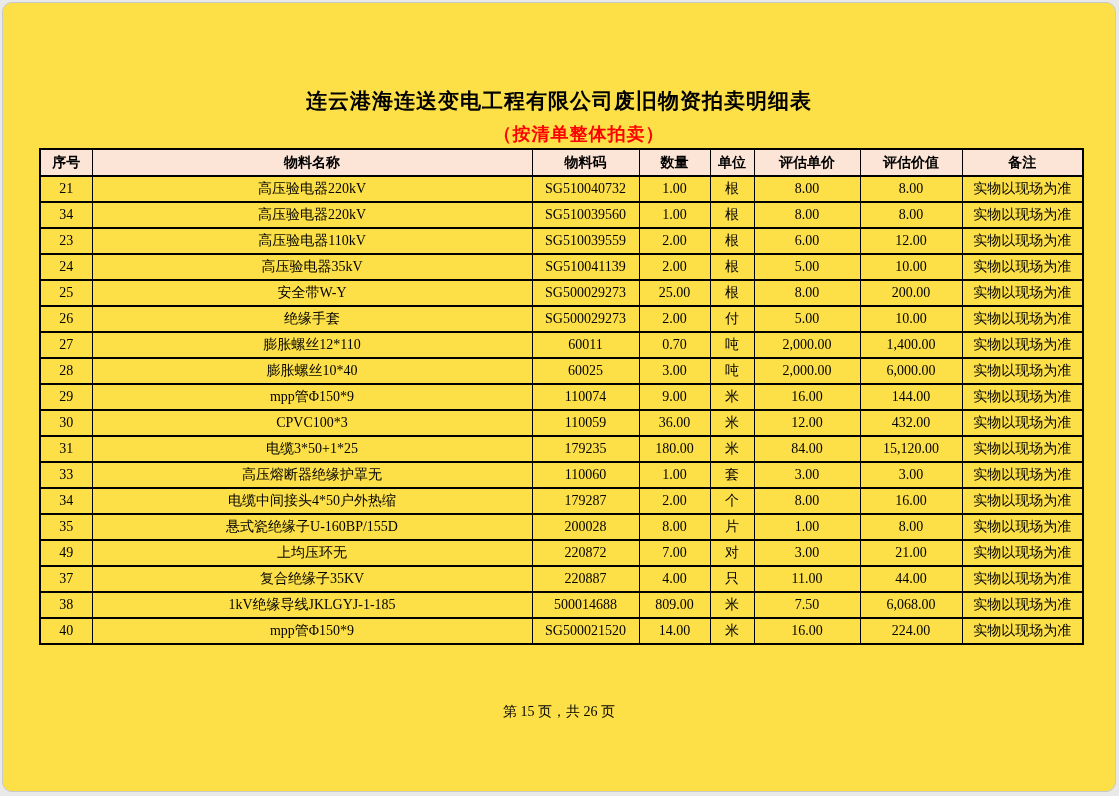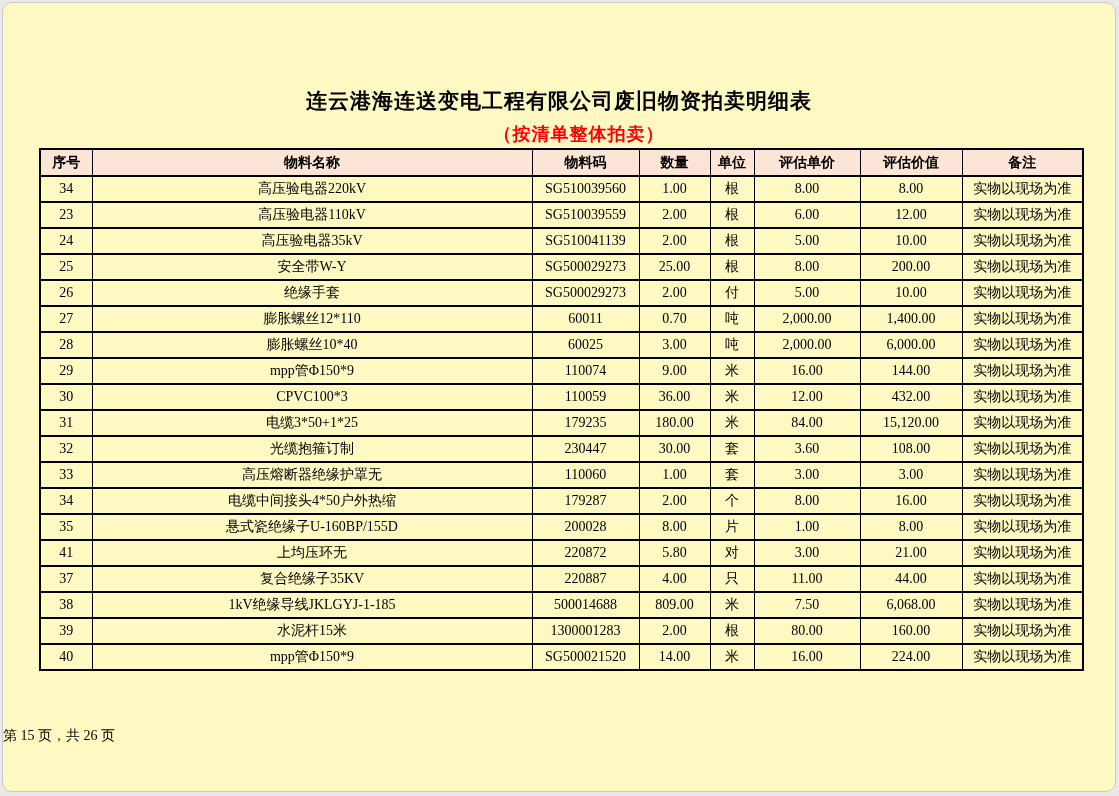--- a/index.html
+++ b/index.html
@@ -6,21 +6,21 @@
   html, body {
     width: 1119px; height: 796px;
     background: #e9e9e9;
     font-family: "Liberation Serif", "DejaVu Serif", serif;
     overflow: hidden;
   }
   .page {
     position: absolute;
     left: 2px; top: 2px;
     width: 1114px; height: 790px;
-    background: #fef9c3;
+    background: #fde047;
     border: 1px solid #c9c9c9;
     border-radius: 10px;
   }
   .doc-title {
     position: absolute;
     top: 84px; left: 0; width: 100%;
     text-align: center;
     font-family: "Liberation Sans", "DejaVu Sans", sans-serif;
     font-weight: bold;
     font-size: 21px;
@@ -64,22 +64,22 @@
     height: 26px;
     font-size: 14px;
     text-align: center;
     vertical-align: middle;
     color: #000;
     white-space: nowrap;
     overflow: hidden;
   }
   .footer {
     position: absolute;
-    top: 724px; left: 0; width: 100%;
-    text-align: left;
+    top: 700px; left: 0; width: 100%;
+    text-align: center;
     font-size: 14px;
     color: #000;
   }
 </style>
 </head>
 <body>
 
 <div class="page">
   <div class="doc-title">连云港海连送变电工程有限公司废旧物资拍卖明细表</div>
   <div class="doc-subtitle" style="color: rgb(255, 0, 0);">（按清单整体拍卖）</div>
@@ -102,20 +102,30 @@
           <th style="background: rgb(252, 228, 214);">物料码</th>
           <th style="background: rgb(252, 228, 214);">数量</th>
           <th style="background: rgb(252, 228, 214);">单位</th>
           <th style="background: rgb(252, 228, 214);">评估单价</th>
           <th style="background: rgb(252, 228, 214);">评估价值</th>
           <th style="background: rgb(252, 228, 214);">备注</th>
         </tr>
     </thead>
     <tbody>
         <tr>
+          <td>21</td>
+          <td>高压验电器220kV</td>
+          <td>SG510040732</td>
+          <td>1.00</td>
+          <td>根</td>
+          <td>8.00</td>
+          <td>8.00</td>
+          <td>实物以现场为准</td>
+        </tr>
+        <tr>
           <td>34</td>
           <td>高压验电器220kV</td>
           <td>SG510039560</td>
           <td>1.00</td>
           <td>根</td>
           <td>8.00</td>
           <td>8.00</td>
           <td>实物以现场为准</td>
         </tr>
         <tr>
@@ -202,30 +212,20 @@
           <td>31</td>
           <td>电缆3*50+1*25</td>
           <td>179235</td>
           <td>180.00</td>
           <td>米</td>
           <td>84.00</td>
           <td>15,120.00</td>
           <td>实物以现场为准</td>
         </tr>
         <tr>
-          <td>32</td>
-          <td>光缆抱箍订制</td>
-          <td>230447</td>
-          <td>30.00</td>
-          <td>套</td>
-          <td>3.60</td>
-          <td>108.00</td>
-          <td>实物以现场为准</td>
-        </tr>
-        <tr>
           <td>33</td>
           <td>高压熔断器绝缘护罩无</td>
           <td>110060</td>
           <td>1.00</td>
           <td>套</td>
           <td>3.00</td>
           <td>3.00</td>
           <td>实物以现场为准</td>
         </tr>
         <tr>
@@ -242,24 +242,24 @@
           <td>35</td>
           <td>悬式瓷绝缘子U-160BP/155D</td>
           <td>200028</td>
           <td>8.00</td>
           <td>片</td>
           <td>1.00</td>
           <td>8.00</td>
           <td>实物以现场为准</td>
         </tr>
         <tr>
-          <td>41</td>
+          <td>49</td>
           <td>上均压环无</td>
           <td>220872</td>
-          <td>5.80</td>
+          <td>7.00</td>
           <td>对</td>
           <td>3.00</td>
           <td>21.00</td>
           <td>实物以现场为准</td>
         </tr>
         <tr>
           <td>37</td>
           <td>复合绝缘子35KV</td>
           <td>220887</td>
           <td>4.00</td>
@@ -272,30 +272,20 @@
           <td>38</td>
           <td>1kV绝缘导线JKLGYJ-1-185</td>
           <td>500014688</td>
           <td>809.00</td>
           <td>米</td>
           <td>7.50</td>
           <td>6,068.00</td>
           <td>实物以现场为准</td>
         </tr>
         <tr>
-          <td>39</td>
-          <td>水泥杆15米</td>
-          <td>1300001283</td>
-          <td>2.00</td>
-          <td>根</td>
-          <td>80.00</td>
-          <td>160.00</td>
-          <td>实物以现场为准</td>
-        </tr>
-        <tr>
           <td>40</td>
           <td>mpp管Φ150*9</td>
           <td>SG500021520</td>
           <td>14.00</td>
           <td>米</td>
           <td>16.00</td>
           <td>224.00</td>
           <td>实物以现场为准</td>
         </tr>
       </tbody>

